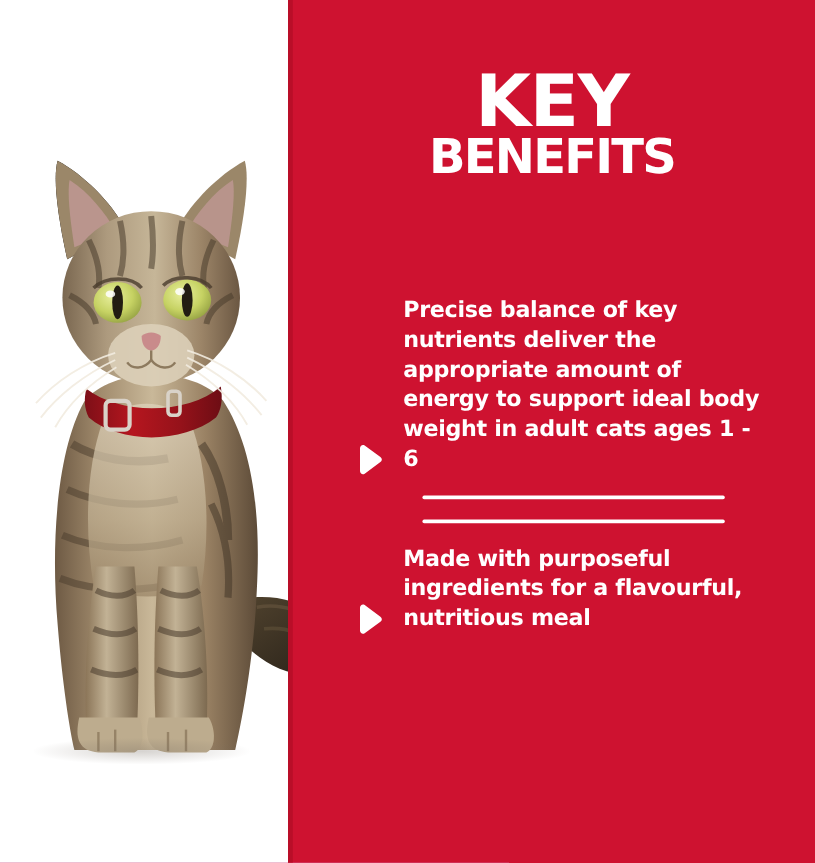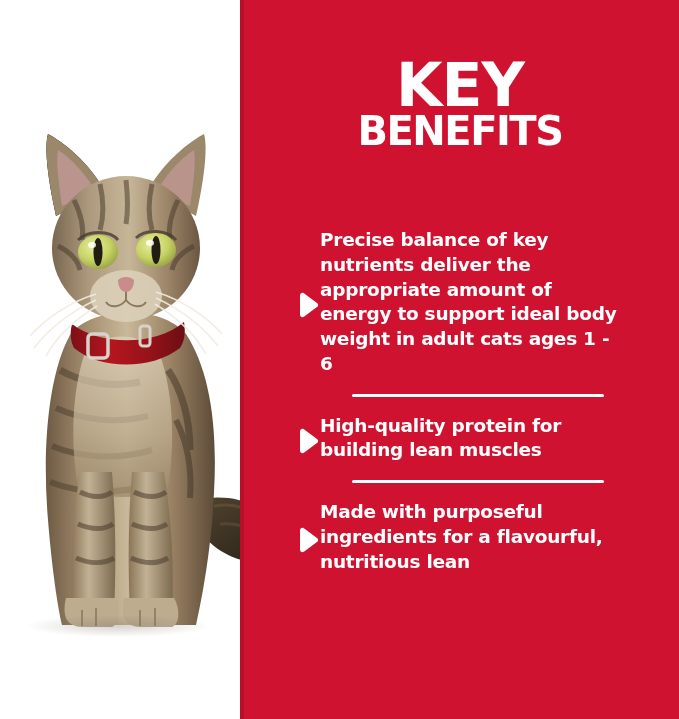--- a/index.html
+++ b/index.html
@@ -56,21 +56,23 @@
   .headline .l2 { display:block; font-size:40px; letter-spacing:-1.5px; }
 
   
   .benefits {
     position:absolute;
     left:296px; top:228px;
     width:360px;
   }
   .benefit {
     display:flex;
-    align-items:center;
+    align-items:flex-end;
+    gap:16px;
+    margin-top:19px;
   }
   .bullet-icon {
     flex:0 0 auto;
     width:24px; height:26px;
     margin-top:6px;
     position:relative;
   }
   .bullet-icon svg { display:block; }
   .benefit-text {
     color:#ffffff;
@@ -276,34 +278,26 @@
       <span class="bullet-icon">
         <svg width="24" height="26" viewBox="0 0 24 26">
           <path d="M4 3.5 C4 1.3 6.1 0.1 7.9 1.2 L21 10.9 C22.6 12.0 22.6 14.0 21 15.1 L7.9 24.8 C6.1 25.9 4 24.7 4 22.5 Z" fill="#ffffff"></path>
         </svg>
       </span>
       <span class="benefit-text">Precise balance of key nutrients deliver the appropriate amount of energy to support ideal body weight in adult cats ages 1 - 6</span>
     </div>
 
     <div class="divider"></div>
 
+
+    <div class="divider"></div>
+
     <div class="benefit">
       <span class="bullet-icon">
         <svg width="24" height="26" viewBox="0 0 24 26">
           <path d="M4 3.5 C4 1.3 6.1 0.1 7.9 1.2 L21 10.9 C22.6 12.0 22.6 14.0 21 15.1 L7.9 24.8 C6.1 25.9 4 24.7 4 22.5 Z" fill="#ffffff"></path>
         </svg>
       </span>
-      <span class="benefit-text">High-quality protein for building lean muscles</span>
-    </div>
-
-    <div class="divider"></div>
-
-    <div class="benefit">
-      <span class="bullet-icon">
-        <svg width="24" height="26" viewBox="0 0 24 26">
-          <path d="M4 3.5 C4 1.3 6.1 0.1 7.9 1.2 L21 10.9 C22.6 12.0 22.6 14.0 21 15.1 L7.9 24.8 C6.1 25.9 4 24.7 4 22.5 Z" fill="#ffffff"></path>
-        </svg>
-      </span>
-      <span class="benefit-text">Made with purposeful ingredients for a flavourful, nutritious lean</span>
+      <span class="benefit-text">Made with purposeful ingredients for a flavourful, nutritious meal</span>
     </div>
 
   </div>
 </div>
 
 </body></html>

